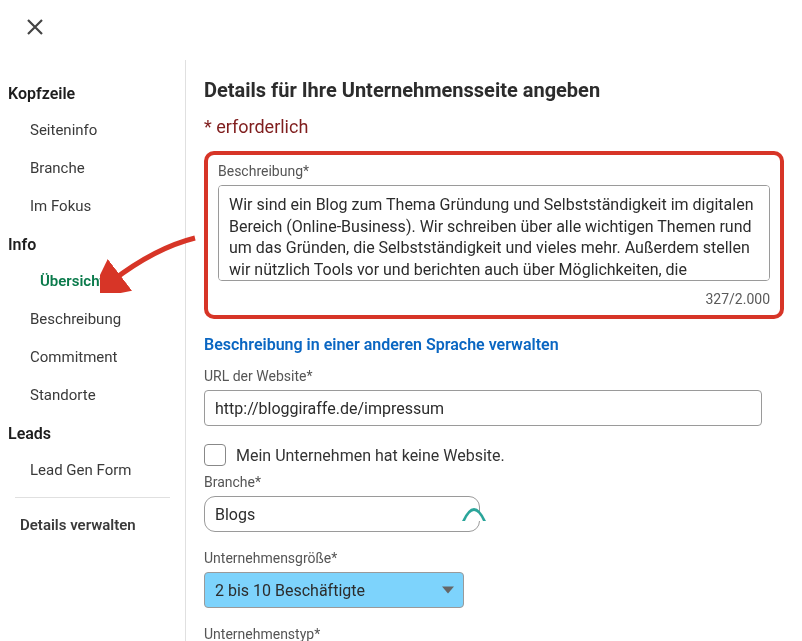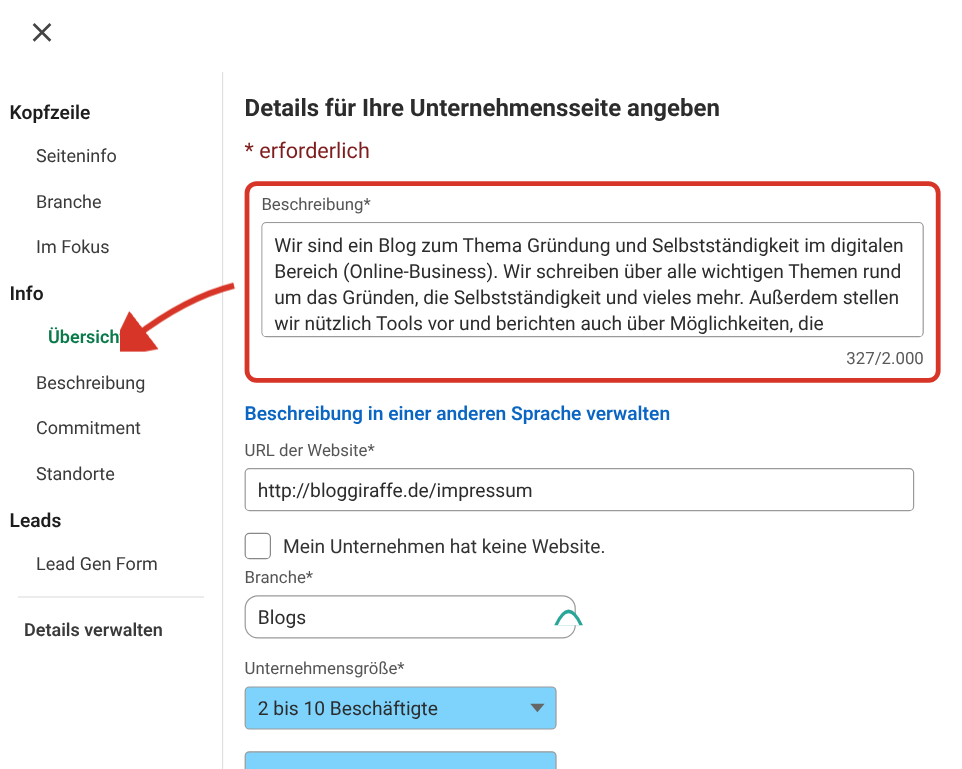--- a/index.html
+++ b/index.html
@@ -281,20 +281,21 @@
         <div class="label">Unternehmensgröße*</div>
         <div class="select-wrap">
           <div class="select">
             <span>2 bis 10 Beschäftigte</span>
           </div>
           <div class="caret"></div>
         </div>
       </div>
 
       <div class="field">
+        <div class="label">Unternehmenstyp*</div>
         <div class="select-wrap">
           <div class="select">
             
           </div>
           
         </div>
       </div>
 
     </div>
 

